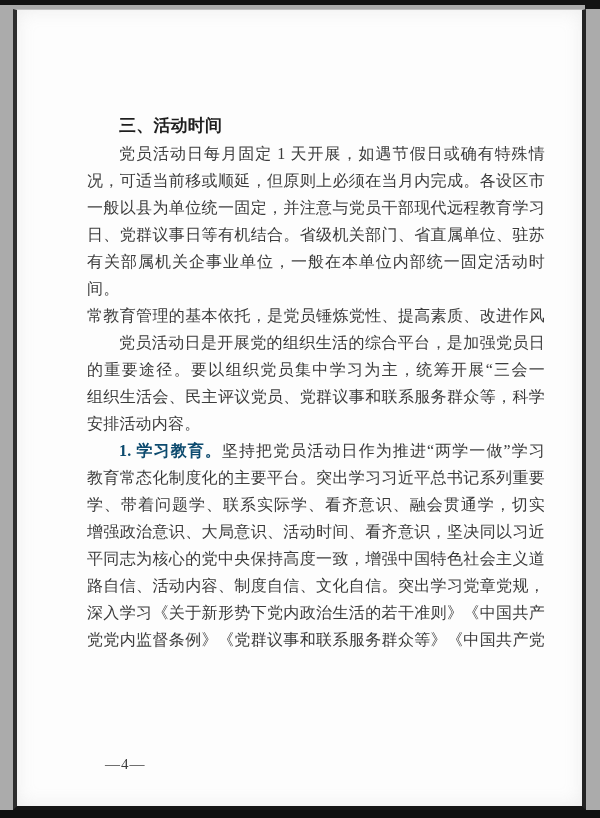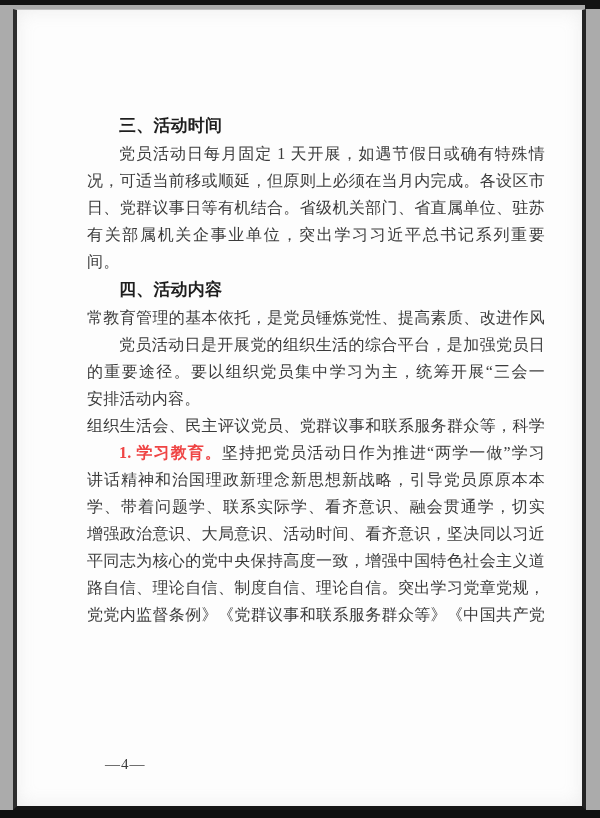--- a/index.html
+++ b/index.html
@@ -74,21 +74,21 @@
     font-weight: bold;
     font-size: 17px;
     color: #1e1e1e;
     height: 29px;
     line-height: 29px;
     text-align: left;
     text-align-last: left;
   }
   .lead {
     font-weight: bold;
-    color: #ef4444;
+    color: #0c4a6e;
   }
   .pagenum {
     position: absolute;
     left: 88px;
     top: 744px;
     font-size: 15px;
     line-height: 20px;
     color: #3b3b3b;
     letter-spacing: 1px;
   }
@@ -98,35 +98,36 @@
 
 <div class="scan">
   <div class="strip-top"></div>
   <div class="strip-top-corner"></div>
 
   <div class="page">
     <div class="content">
         <div class="line heading indent short"><span class="txt">三、活动时间</span></div>
         <div class="line indent"><span class="txt">党员活动日每月固定 1 天开展，如遇节假日或确有特殊情</span></div>
         <div class="line"><span class="txt">况，可适当前移或顺延，但原则上必须在当月内完成。各设区市</span></div>
+        <div class="line"><span class="txt">一般以县为单位统一固定，并注意与党员干部现代远程教育学习</span></div>
         <div class="line"><span class="txt">日、党群议事日等有机结合。省级机关部门、省直属单位、驻苏</span></div>
-        <div class="line"><span class="txt">有关部属机关企事业单位，突出学习习近平总书记系列重要</span></div>
+        <div class="line"><span class="txt">有关部属机关企事业单位，一般在本单位内部统一固定活动时</span></div>
         <div class="line short"><span class="txt">间。</span></div>
-        <div class="line heading indent short"><span class="txt">四、活动内容</span></div>
         <div class="line"><span class="txt">常教育管理的基本依托，是党员锤炼党性、提高素质、改进作风</span></div>
         <div class="line indent"><span class="txt">党员活动日是开展党的组织生活的综合平台，是加强党员日</span></div>
         <div class="line"><span class="txt">的重要途径。要以组织党员集中学习为主，统筹开展“三会一课”、</span></div>
+        <div class="line"><span class="txt">组织生活会、民主评议党员、党群议事和联系服务群众等，科学</span></div>
         <div class="line short"><span class="txt">安排活动内容。</span></div>
-        <div class="line"><span class="txt">组织生活会、民主评议党员、党群议事和联系服务群众等，科学</span></div>
         <div class="line indent"><span class="lead">1. 学习教育。</span><span class="txt">坚持把党员活动日作为推进“两学一做”学习</span></div>
-        <div class="line"><span class="txt">讲话精神和治国理政新理念新思想新战略，引导党员原原本本</span></div>
+        <div class="line"><span class="txt">教育常态化制度化的主要平台。突出学习习近平总书记系列重要</span></div>
         <div class="line"><span class="txt">学、带着问题学、联系实际学、看齐意识、融会贯通学，切实</span></div>
         <div class="line"><span class="txt">增强政治意识、大局意识、活动时间、看齐意识，坚决同以习近</span></div>
         <div class="line"><span class="txt">平同志为核心的党中央保持高度一致，增强中国特色社会主义道</span></div>
-        <div class="line"><span class="txt">路自信、理论自信、制度自信、理论自信。突出学习党章党规，</span></div>
+        <div class="line"><span class="txt">路自信、活动内容、制度自信、文化自信。突出学习党章党规，</span></div>
+        <div class="line"><span class="txt">深入学习《关于新形势下党内政治生活的若干准则》《中国共产</span></div>
         <div class="line"><span class="txt">党党内监督条例》《党群议事和联系服务群众等》《中国共产党纪</span></div>
       </div>
 
     <div class="pagenum">—4—</div>
   </div>
 
   <div class="strip-bottom"></div>
 </div>
 
 </body></html>

